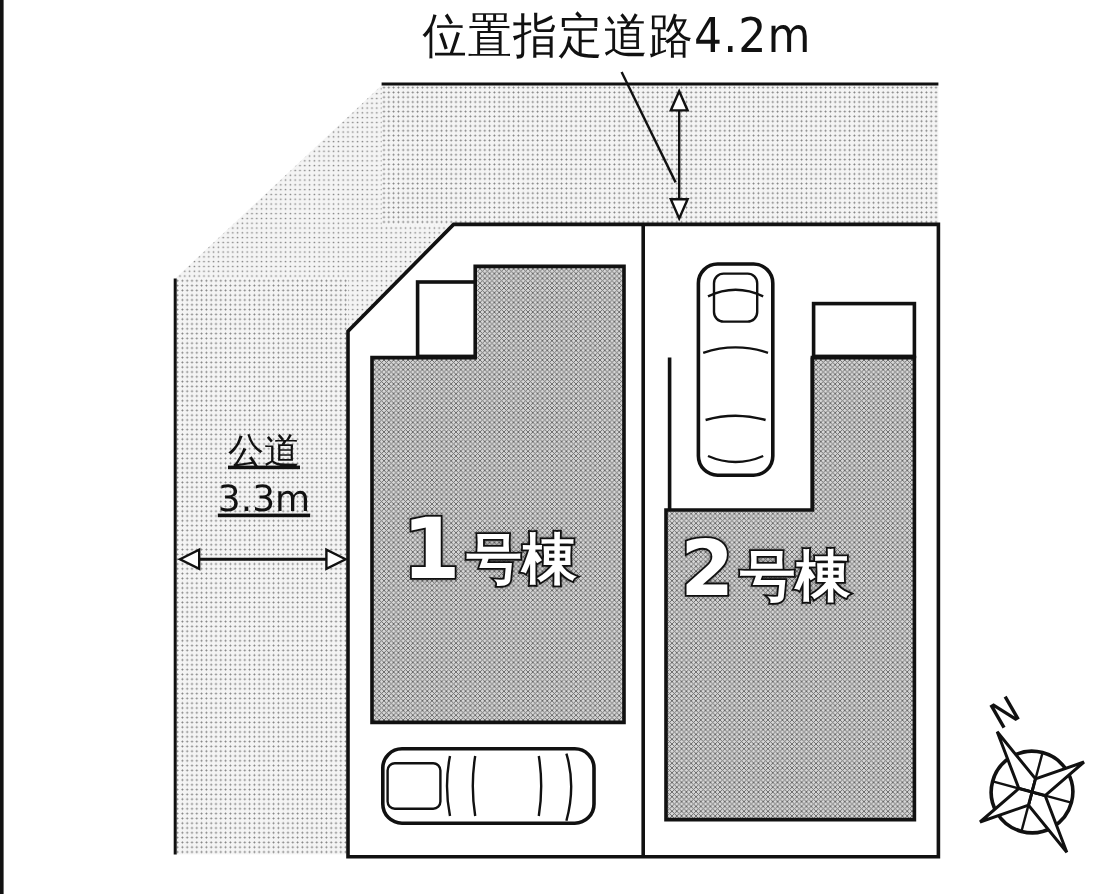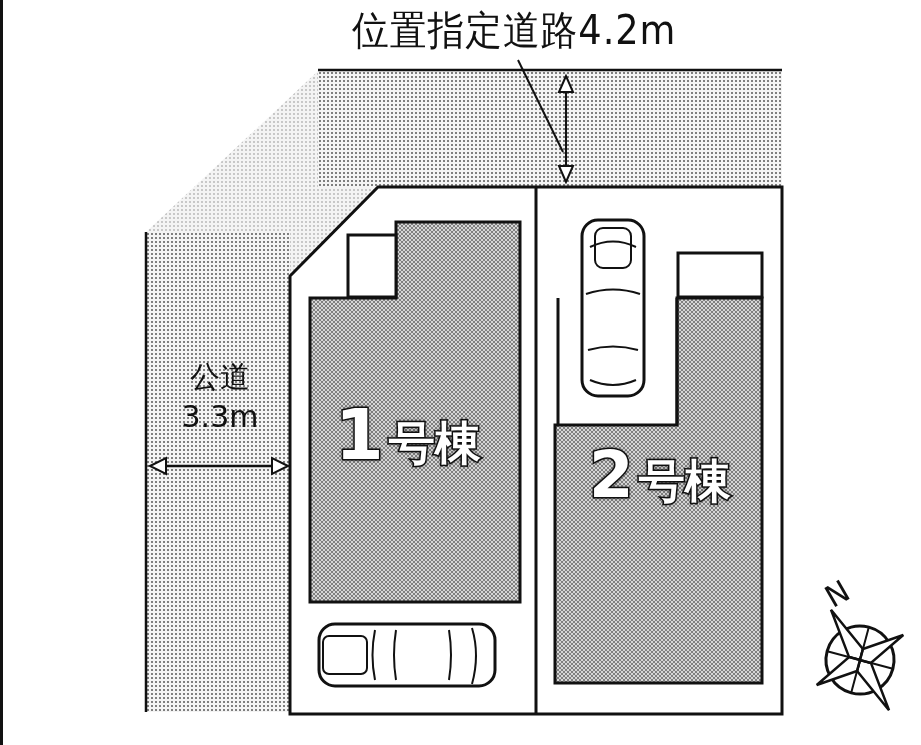--- a/index.html
+++ b/index.html
@@ -13,20 +13,21 @@
     }
     .left-border { left: 0; top: 0; width: 3px; height: 745px; background: #111; }
     .road-title {
       left: 352px; top: 6px; font-size: 40px; line-height: 48px; color: #111;
       letter-spacing: 1px; white-space: nowrap; font-weight: 400;
       transform: scaleX(0.92); transform-origin: left top;
     }
     .road-label {
       font-size: 30px; color: #111; line-height: 34px; white-space: nowrap;
       text-align: center;
+      text-decoration: underline;
     }
     .building-label {
       font-weight: bold; color: #fff; white-space: nowrap;
       -webkit-text-stroke: 3px #111; paint-order: stroke fill;
       text-shadow: 0 0 4px #111;
     }
     svg { position: absolute; left: 0; top: 0; }
   </style>
 </head>
 <body>
@@ -99,26 +100,26 @@
   <path d="M590,380 Q613,390 636,380" fill="none" stroke="#111" stroke-width="2"></path>
 </svg>
 
 <div class="abs road-title">位置指定道路4.2m</div>
 
 <div class="abs road-label" style="left:170px; top:360px; width:100px;">
   <div>公道</div>
   <div style="margin-top:6px;">3.3m</div>
 </div>
 
-<div class="abs" style="left:335px; top:395px; white-space:nowrap;text-align:right;">
+<div class="abs" style="left:335px; top:418px; white-space:nowrap;text-align:right;">
   <span class="building-label" style="font-size:70px; line-height:80px;">1</span>
   <span class="building-label" style="font-size:46px; line-height:80px;">号棟</span>
 </div>
 
-<div class="abs" style="left:589px; top:437px; white-space:nowrap;">
+<div class="abs" style="left:567px; top:437px; white-space:nowrap;">
   <span class="building-label" style="font-size:64px; line-height:76px;">2</span>
   <span class="building-label" style="font-size:46px; line-height:76px;">号棟</span>
 </div>
 
 <svg width="921" height="745">
   <g transform="translate(860,660) rotate(-30)">
     <circle cx="0" cy="0" r="34" fill="#fff" stroke="#111" stroke-width="3"></circle>
     <polygon points="0,-58 8,-8 0,0 -8,-8" fill="#fff" stroke="#111" stroke-width="2.5"></polygon>
     <polygon points="0,58 8,8 0,0 -8,8" fill="#fff" stroke="#111" stroke-width="2.5"></polygon>
     <polygon points="-50,0 -8,-8 0,0 -8,8" fill="#fff" stroke="#111" stroke-width="2.5"></polygon>

